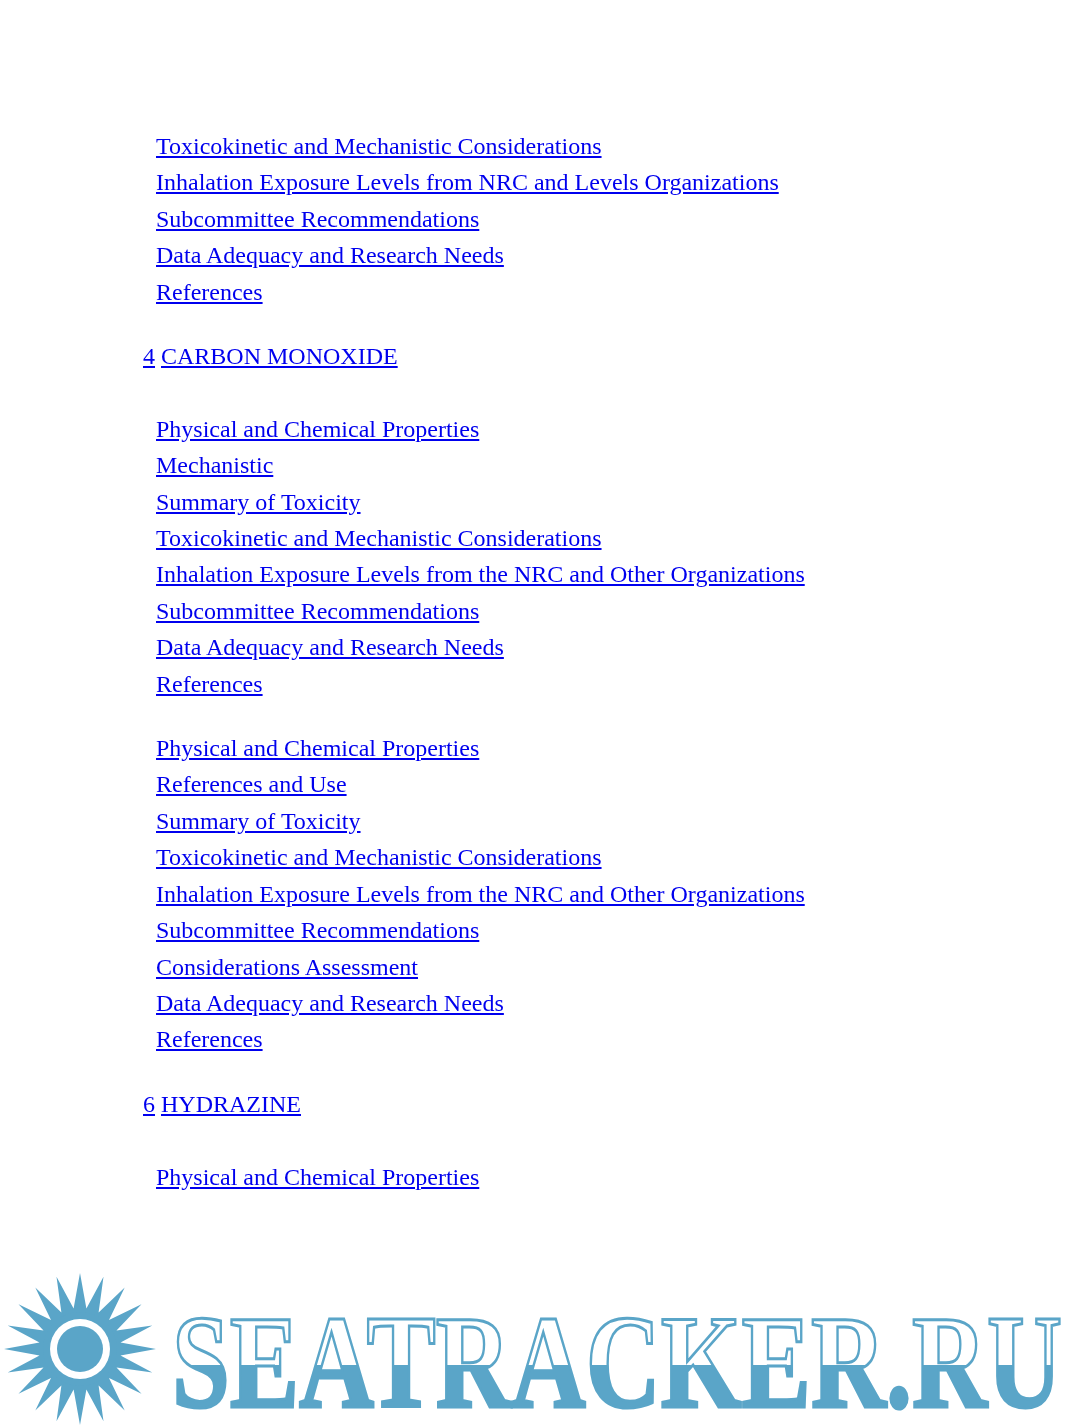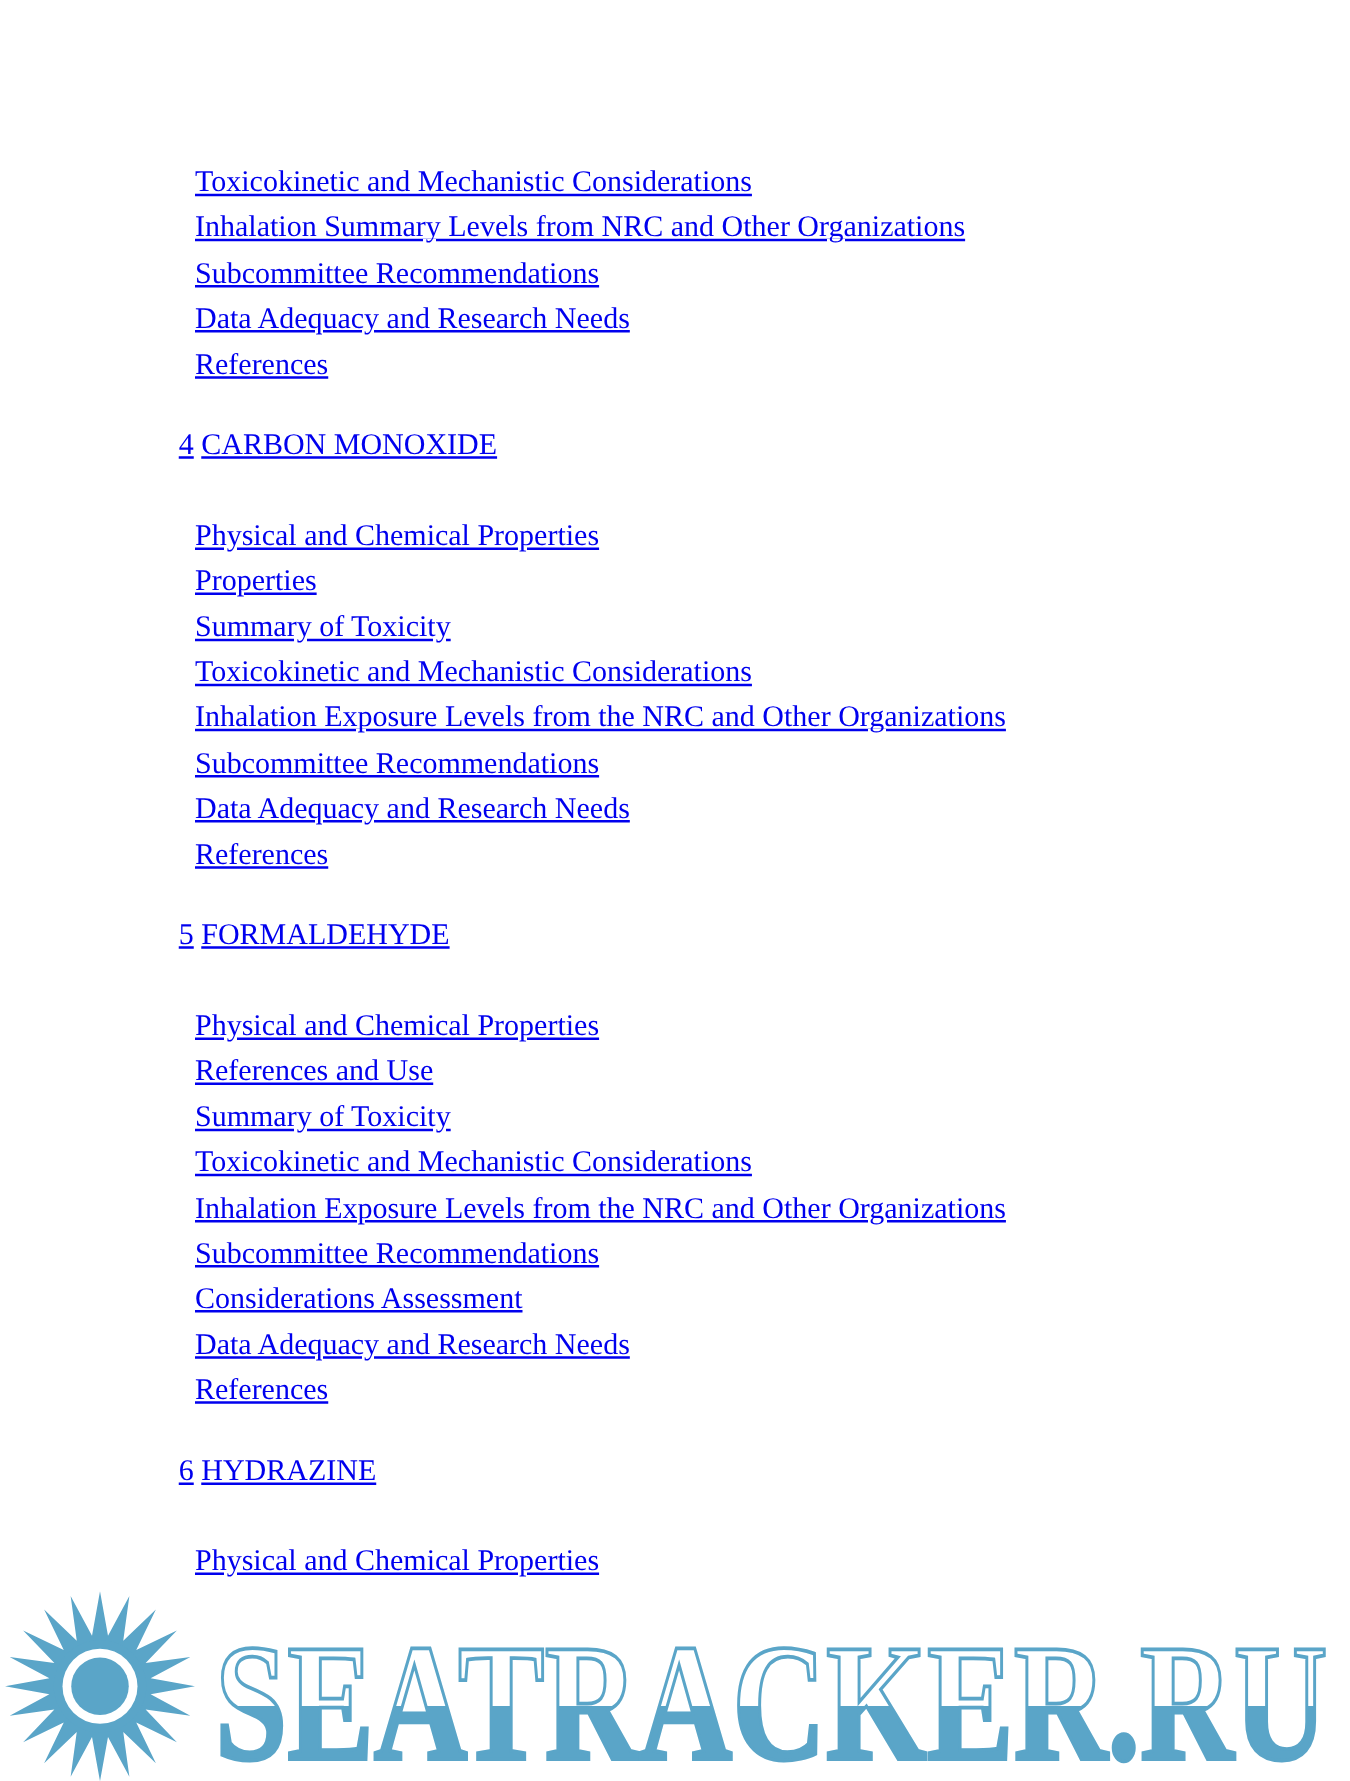--- a/index.html
+++ b/index.html
@@ -47,38 +47,37 @@
   }
 </style>
 </head>
 <body>
 
 <main class="page">
 
   <nav class="toc" id="toc">
       <section class="toc-section">
         <p class="toc-item"><a href="#">Toxicokinetic and Mechanistic Considerations</a></p>
-        <p class="toc-item"><a href="#">Inhalation Summary Levels from NRC and Other Organizations</a></p>
+        <p class="toc-item"><a href="#">Inhalation Exposure Levels from NRC and Levels Organizations</a></p>
         <p class="toc-item"><a href="#">Subcommittee Recommendations</a></p>
         <p class="toc-item"><a href="#">Data Adequacy and Research Needs</a></p>
         <p class="toc-item"><a href="#">References</a></p>
       </section>
       <section class="toc-section">
         <p class="chapter-line"><a href="#">4</a> <a href="#">CARBON MONOXIDE</a></p>
         <p class="toc-item"><a href="#">Physical and Chemical Properties</a></p>
-        <p class="toc-item"><a href="#">Properties</a></p>
+        <p class="toc-item"><a href="#">Mechanistic</a></p>
         <p class="toc-item"><a href="#">Summary of Toxicity</a></p>
         <p class="toc-item"><a href="#">Toxicokinetic and Mechanistic Considerations</a></p>
         <p class="toc-item"><a href="#">Inhalation Exposure Levels from the NRC and Other Organizations</a></p>
         <p class="toc-item"><a href="#">Subcommittee Recommendations</a></p>
         <p class="toc-item"><a href="#">Data Adequacy and Research Needs</a></p>
         <p class="toc-item"><a href="#">References</a></p>
       </section>
       <section class="toc-section">
-        <p class="chapter-line"><a href="#">5</a> <a href="#">FORMALDEHYDE</a></p>
         <p class="toc-item"><a href="#">Physical and Chemical Properties</a></p>
         <p class="toc-item"><a href="#">References and Use</a></p>
         <p class="toc-item"><a href="#">Summary of Toxicity</a></p>
         <p class="toc-item"><a href="#">Toxicokinetic and Mechanistic Considerations</a></p>
         <p class="toc-item"><a href="#">Inhalation Exposure Levels from the NRC and Other Organizations</a></p>
         <p class="toc-item"><a href="#">Subcommittee Recommendations</a></p>
         <p class="toc-item"><a href="#">Considerations Assessment</a></p>
         <p class="toc-item"><a href="#">Data Adequacy and Research Needs</a></p>
         <p class="toc-item"><a href="#">References</a></p>
       </section>

